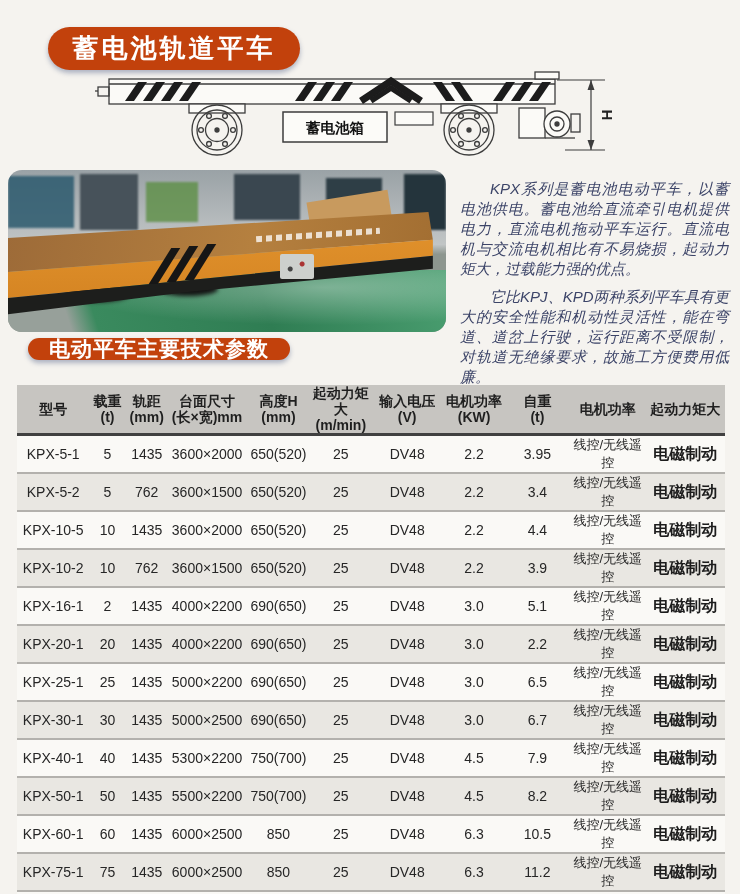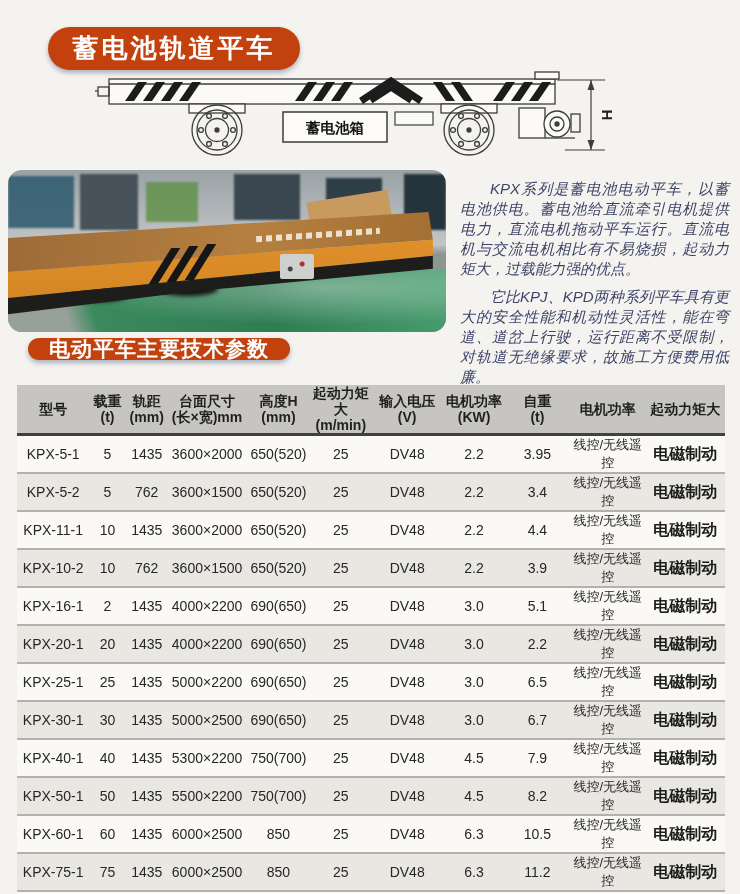--- a/index.html
+++ b/index.html
@@ -281,21 +281,21 @@
         <td>3600×1500</td>
         <td>650(520)</td>
         <td>25</td>
         <td>DV48</td>
         <td>2.2</td>
         <td>3.4</td>
         <td class="ctrl">线控/无线遥控</td>
         <td class="brake">电磁制动</td>
       </tr>
       <tr>
-        <td>KPX-11-1</td>
+        <td>KPX-10-5</td>
         <td>10</td>
         <td>1435</td>
         <td>3600×2000</td>
         <td>650(520)</td>
         <td>25</td>
         <td>DV48</td>
         <td>2.2</td>
         <td>4.4</td>
         <td class="ctrl">线控/无线遥控</td>
         <td class="brake">电磁制动</td>

